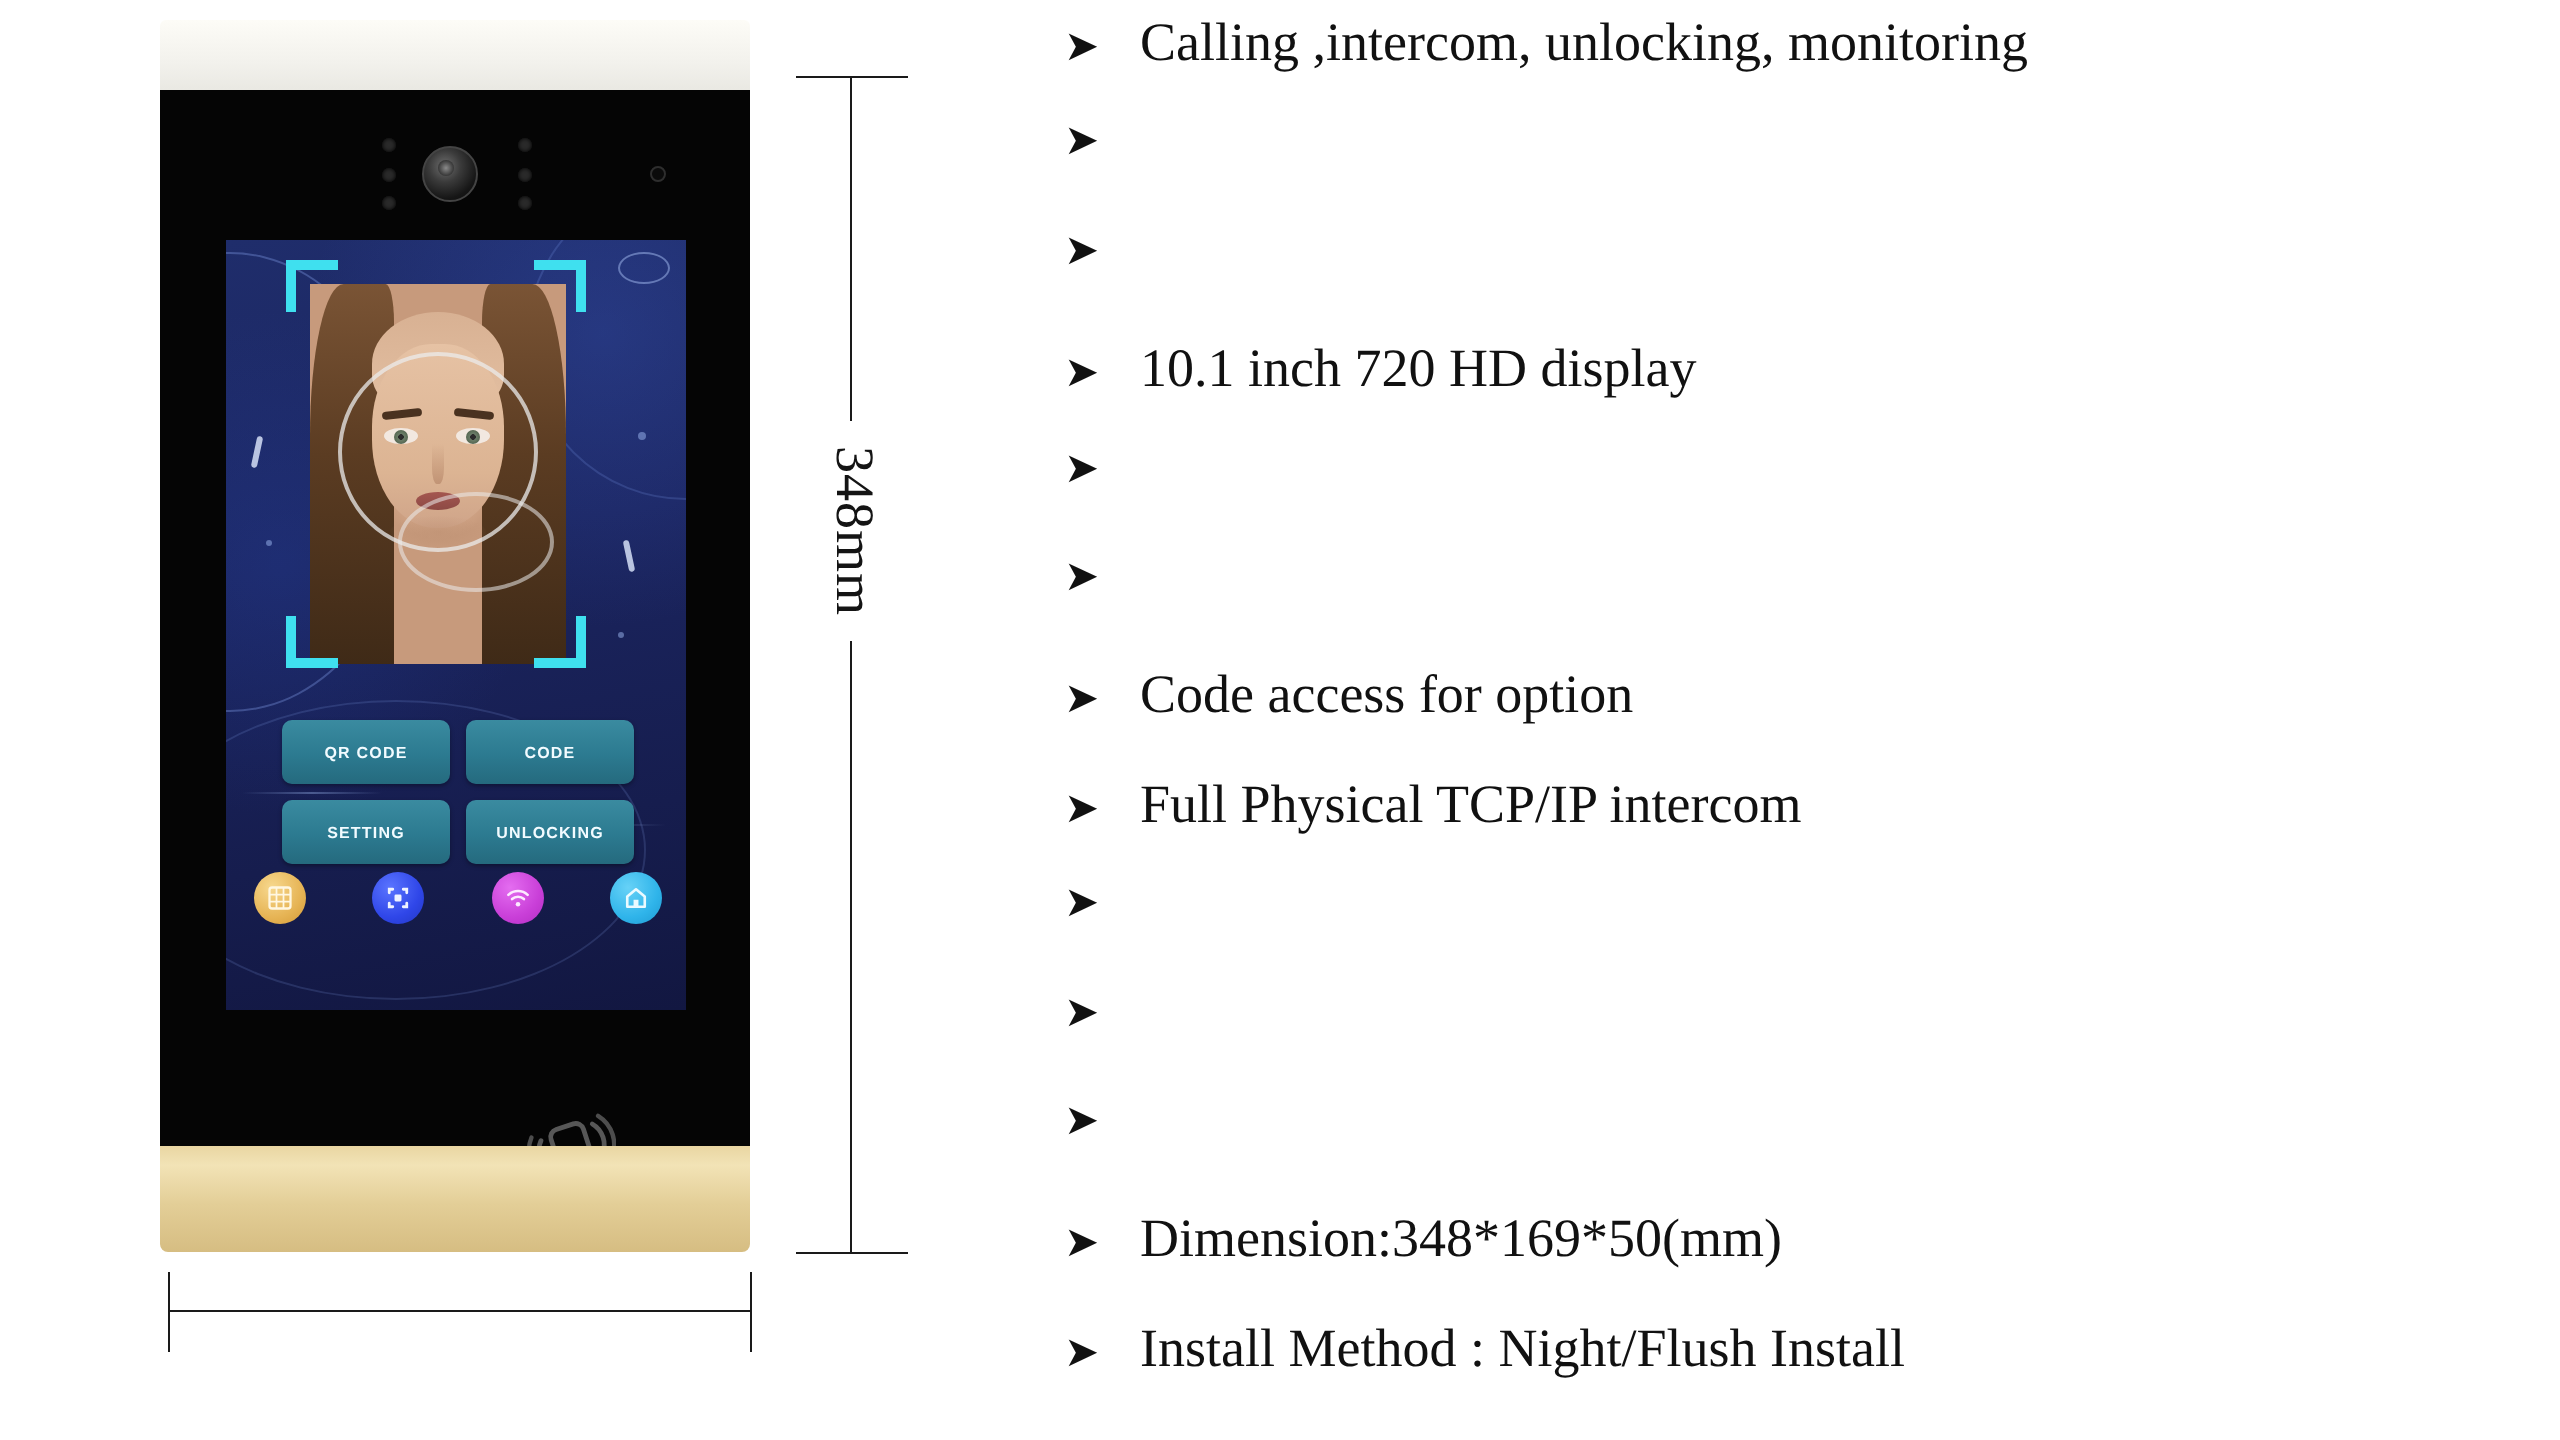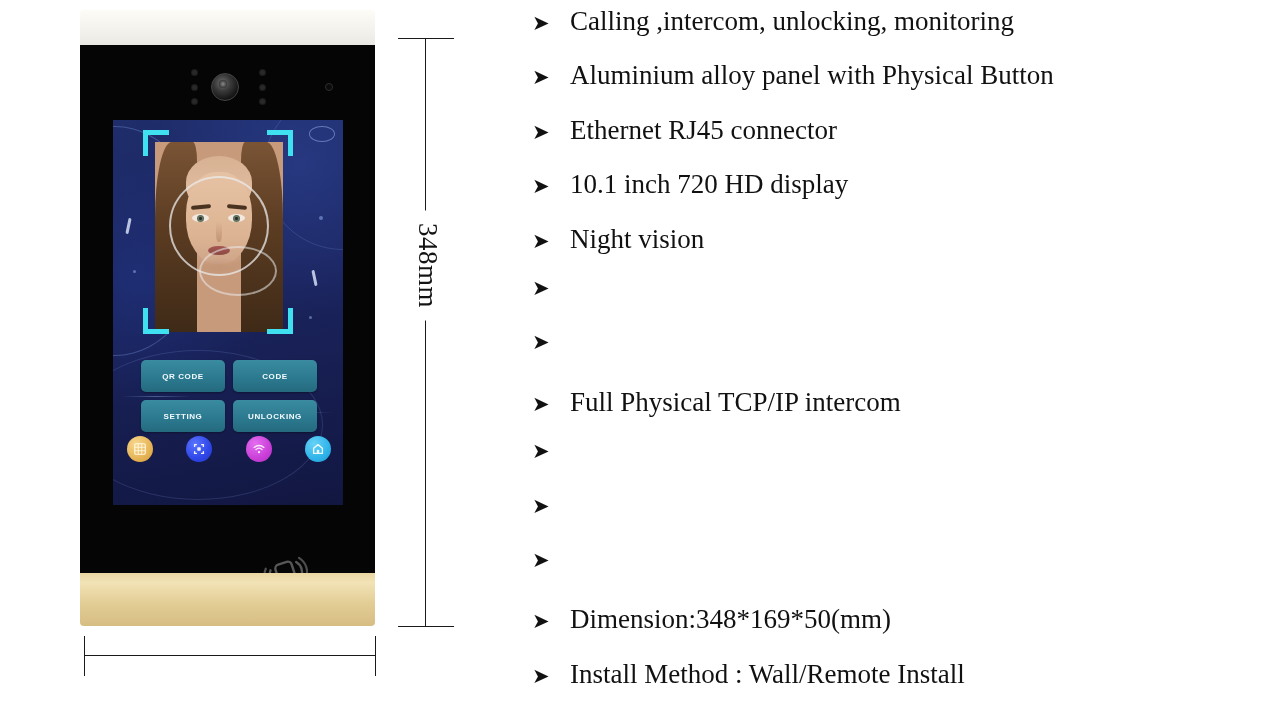--- a/index.html
+++ b/index.html
@@ -406,56 +406,54 @@
     </div>
   </div>
 
   <div id="feature-list">
     <div class="feature-row">
       <span class="bullet-arrow">➤</span>
       <span class="feature-text">Calling ,intercom, unlocking, monitoring</span>
     </div>
     <div class="feature-row">
       <span class="bullet-arrow">➤</span>
-      <span class="feature-text">Aluminium alloy panel with Physical Button</span>
-    </div>
-    <div class="feature-row">
-      <span class="bullet-arrow">➤</span>
-      <span class="feature-text">Ethernet RJ45 connector</span>
+    </div>
+    <div class="feature-row">
+      <span class="bullet-arrow">➤</span>
     </div>
     <div class="feature-row">
       <span class="bullet-arrow">➤</span>
       <span class="feature-text">10.1 inch 720 HD display</span>
     </div>
     <div class="feature-row">
       <span class="bullet-arrow">➤</span>
-      <span class="feature-text">Night vision</span>
-    </div>
-    <div class="feature-row">
-      <span class="bullet-arrow">➤</span>
-    </div>
-    <div class="feature-row">
-      <span class="bullet-arrow">➤</span>
+    </div>
+    <div class="feature-row">
+      <span class="bullet-arrow">➤</span>
+    </div>
+    <div class="feature-row">
+      <span class="bullet-arrow">➤</span>
+      <span class="feature-text">Code access for option</span>
     </div>
     <div class="feature-row">
       <span class="bullet-arrow">➤</span>
       <span class="feature-text">Full Physical TCP/IP intercom</span>
     </div>
     <div class="feature-row">
       <span class="bullet-arrow">➤</span>
     </div>
     <div class="feature-row">
       <span class="bullet-arrow">➤</span>
     </div>
     <div class="feature-row">
       <span class="bullet-arrow">➤</span>
     </div>
     <div class="feature-row">
       <span class="bullet-arrow">➤</span>
       <span class="feature-text">Dimension:348*169*50(mm)</span>
     </div>
     <div class="feature-row">
       <span class="bullet-arrow">➤</span>
-      <span class="feature-text">Install Method : Wall/Remote Install</span>
+      <span class="feature-text">Install Method : Night/Flush Install</span>
     </div>
   </div>
 
 </div>
 
 </body></html>

